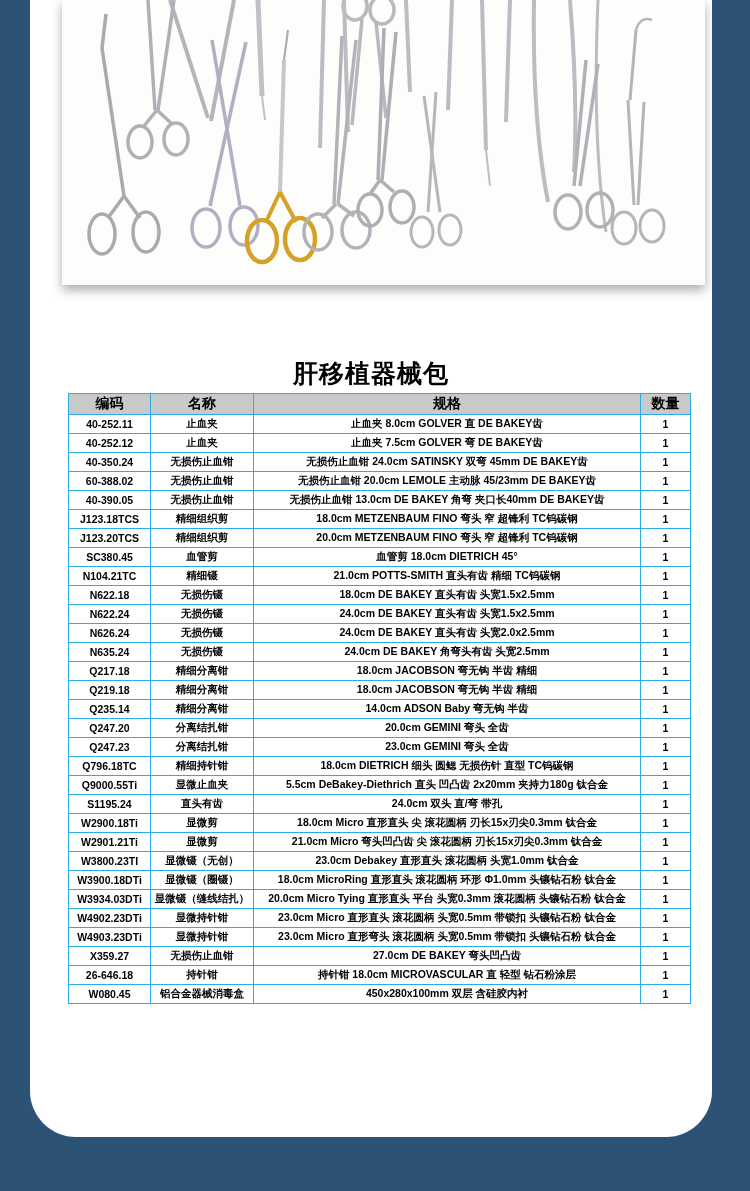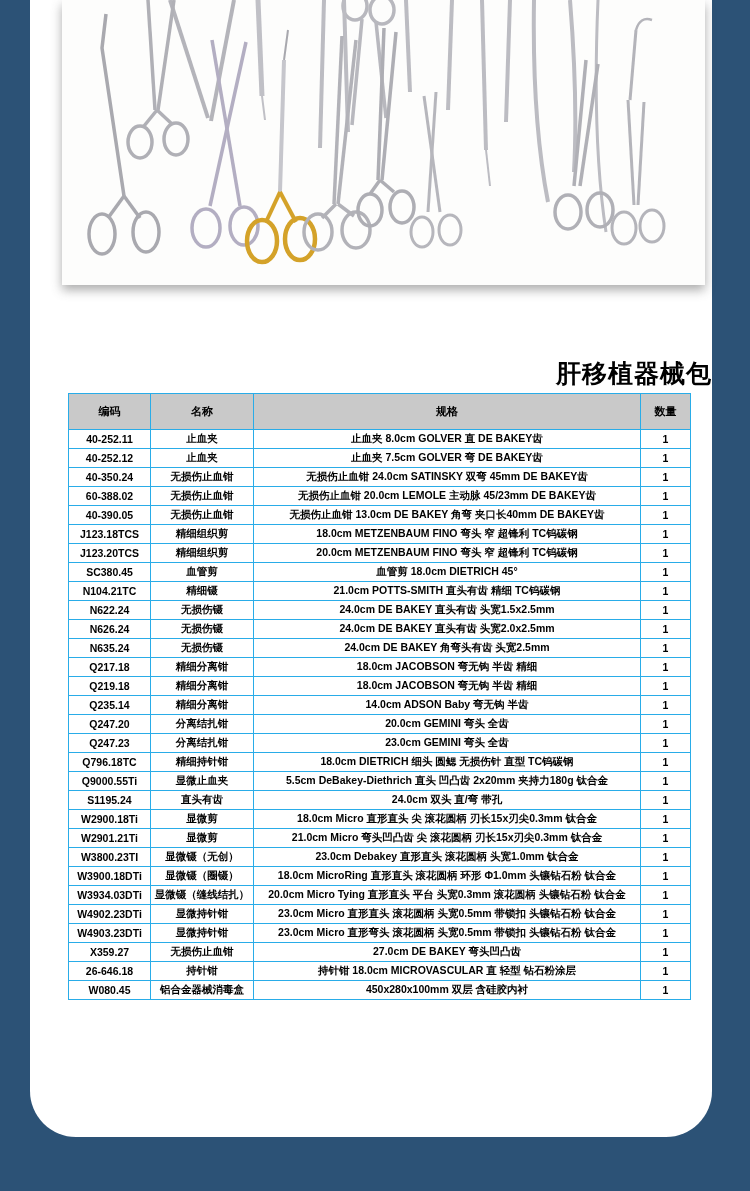--- a/index.html
+++ b/index.html
@@ -15,36 +15,36 @@
     background:#ffffff;border-radius:0 0 46px 46px;
   }
   .photo{
     position:absolute;left:32px;top:0;width:643px;height:285px;
     background:#fdfdfc;overflow:hidden;
     box-shadow:0 5px 10px rgba(70,70,70,.45);
   }
   .photo svg{display:block;}
   .title{
     position:absolute;top:357px;left:0;width:100%;
-    margin:0;text-align:right;
+    margin:0;text-align:center;
     font-size:25px;font-weight:800;color:#000;letter-spacing:1px;
   }
   table.spec{
     position:absolute;left:38px;top:393px;width:622px;
     border-collapse:collapse;table-layout:fixed;
   }
   table.spec th,table.spec td{
     border:1.6px solid #29ACE8;
     text-align:center;vertical-align:middle;
     padding:0 2px;overflow:hidden;white-space:nowrap;
     box-sizing:border-box;color:#000;
   }
   table.spec th{
-    background:#C9C9C9;height:36px;
-    font-size:11px;font-weight:800;
+    background:#C9C9C9;height:21px;
+    font-size:14px;font-weight:800;
   }
   table.spec td{
     background:#fff;height:19px;
     font-size:10.5px;font-weight:700;
   }
   col.c0{width:82px;} col.c1{width:103px;} col.c2{width:387px;} col.c3{width:50px;}
 </style>
 </head>
 <body>
 
@@ -229,20 +229,26 @@
             <td class="c2">血管剪 18.0cm DIETRICH 45°</td>
             <td class="c3">1</td>
           </tr>
           <tr>
             <td class="c0">N104.21TC</td>
             <td class="c1">精细镊</td>
             <td class="c2">21.0cm POTTS-SMITH 直头有齿 精细 TC钨碳钢</td>
             <td class="c3">1</td>
           </tr>
           <tr>
+            <td class="c0">N622.18</td>
+            <td class="c1">无损伤镊</td>
+            <td class="c2">18.0cm DE BAKEY 直头有齿 头宽1.5x2.5mm</td>
+            <td class="c3">1</td>
+          </tr>
+          <tr>
             <td class="c0">N622.24</td>
             <td class="c1">无损伤镊</td>
             <td class="c2">24.0cm DE BAKEY 直头有齿 头宽1.5x2.5mm</td>
             <td class="c3">1</td>
           </tr>
           <tr>
             <td class="c0">N626.24</td>
             <td class="c1">无损伤镊</td>
             <td class="c2">24.0cm DE BAKEY 直头有齿 头宽2.0x2.5mm</td>
             <td class="c3">1</td>

